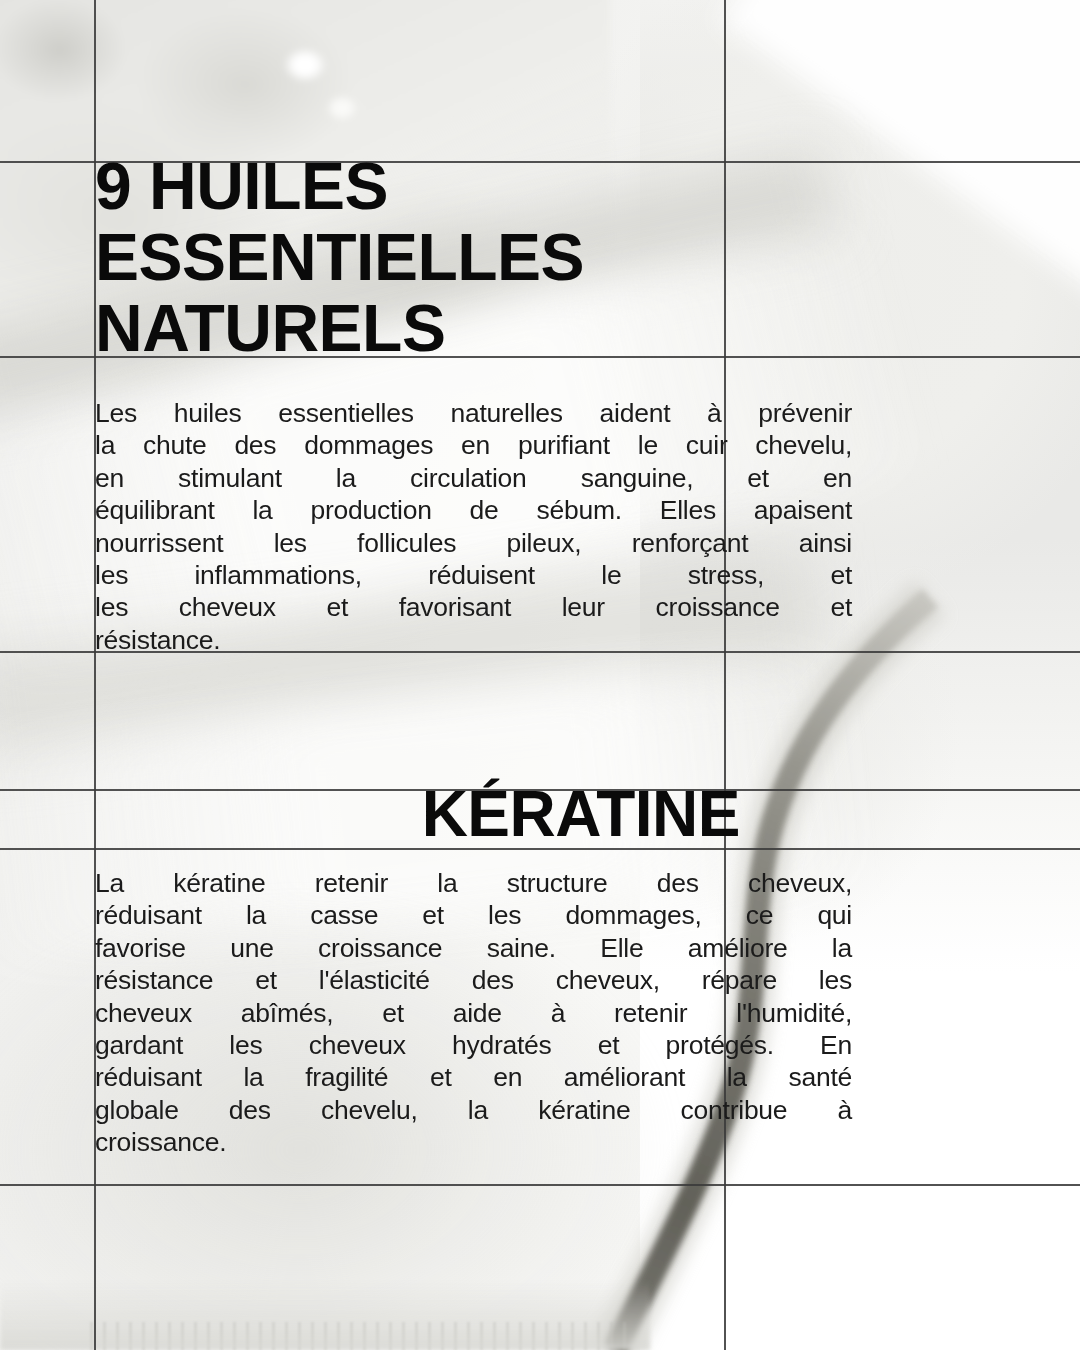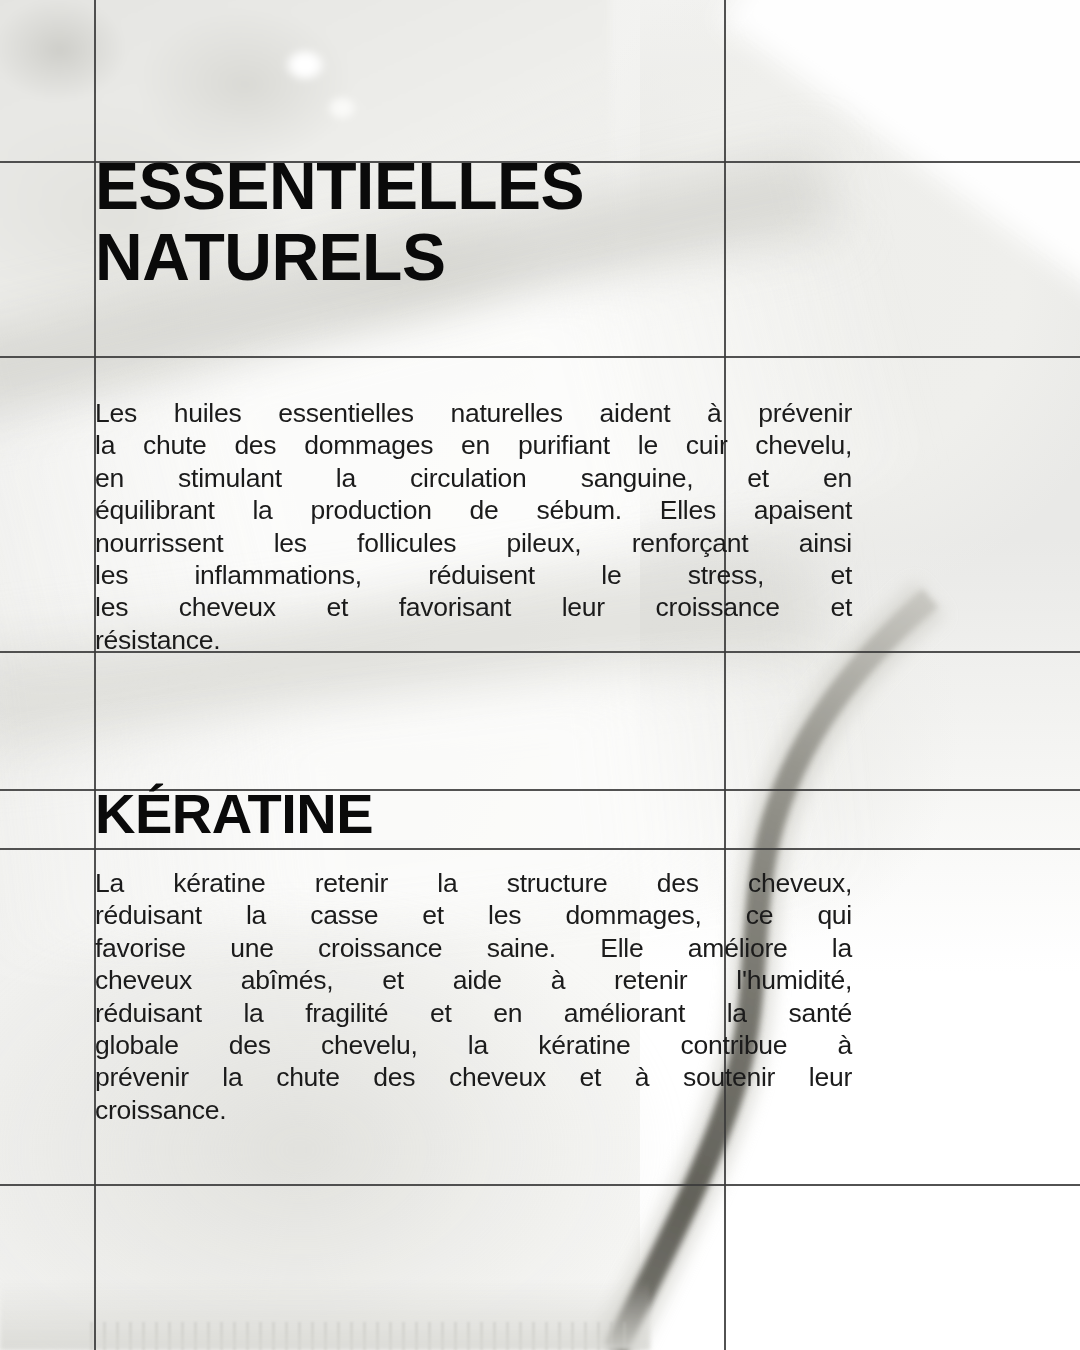--- a/index.html
+++ b/index.html
@@ -48,21 +48,21 @@
   .ph-drips{left:90px;top:1322px;width:540px;height:28px;opacity:.8;filter:blur(1px);
     background:repeating-linear-gradient(90deg,rgba(165,165,158,.5) 0 3px,rgba(165,165,158,0) 3px 13px);}
   .ph-bfade{left:0;right:430px;bottom:0;height:70px;filter:blur(2px);
     background:linear-gradient(rgba(226,226,222,0),rgba(215,215,210,.85));}
   
   .hline{position:absolute;left:0;right:0;height:1.5px;background:var(--grid-line,#3a3a3a);opacity:.88;z-index:5;}
   .vline{position:absolute;top:0;bottom:0;width:1.5px;background:var(--grid-line,#3a3a3a);opacity:.88;z-index:5;}
   
   .title{position:absolute;z-index:10;color:var(--heading,#0a0a0a);font-weight:700;letter-spacing:-0.5px;}
   .title-oils{left:95px;top:151px;width:645px;font-size:66px;line-height:71px;}
-  .title-keratin{left:95px;top:776px;width:645px;font-size:56px;line-height:76px;}
+  .title-keratin{left:95px;top:776px;width:645px;font-size:64px;line-height:76px;text-align:right;}
   .body{position:absolute;left:95px;width:757px;z-index:10;color:var(--text,#1b1b1b);
     font-size:26.5px;line-height:32.4px;letter-spacing:-0.25px;}
   .body-oils{top:397px;}
   .body-keratin{top:867px;}
   .jline{text-align:justify;text-align-last:justify;}
   .jline.last{text-align-last:left;}
 </style>
 </head>
 <body>
 
@@ -106,39 +106,41 @@
   <div class="hline" style="top:161px"></div>
   <div class="hline" style="top:356px"></div>
   <div class="hline" style="top:651px"></div>
   <div class="hline" style="top:789px"></div>
   <div class="hline" style="top:848px"></div>
   <div class="hline" style="top:1184px"></div>
   <div class="vline" style="left:94px"></div>
   <div class="vline" style="left:724px"></div>
 
   <div class="title title-oils">
+    <div>9 HUILES</div>
     <div>ESSENTIELLES</div>
     <div>NATURELS</div>
   </div>
   <div class="body body-oils">
     <div class="jline">Les huiles essentielles naturelles aident à prévenir</div>
     <div class="jline">la chute des dommages en purifiant le cuir chevelu,</div>
     <div class="jline">en stimulant la circulation sanguine, et en</div>
     <div class="jline">équilibrant la production de sébum. Elles apaisent</div>
     <div class="jline">nourrissent les follicules pileux, renforçant ainsi</div>
     <div class="jline">les inflammations, réduisent le stress, et</div>
     <div class="jline">les cheveux et favorisant leur croissance et</div>
     <div class="jline last">résistance.</div>
   </div>
 
   <div class="title title-keratin">KÉRATINE</div>
   <div class="body body-keratin">
     <div class="jline">La kératine retenir la structure des cheveux,</div>
     <div class="jline">réduisant la casse et les dommages, ce qui</div>
     <div class="jline">favorise une croissance saine. Elle améliore la</div>
+    <div class="jline">résistance et l'élasticité des cheveux, répare les</div>
     <div class="jline">cheveux abîmés, et aide à retenir l'humidité,</div>
+    <div class="jline">gardant les cheveux hydratés et protégés. En</div>
     <div class="jline">réduisant la fragilité et en améliorant la santé</div>
     <div class="jline">globale des chevelu, la kératine contribue à</div>
-    <div class="jline">prévenir la chute des cheveux et à soutenir leur</div>
     <div class="jline last">croissance.</div>
   </div>
 
 </div>
 
 </body></html>

